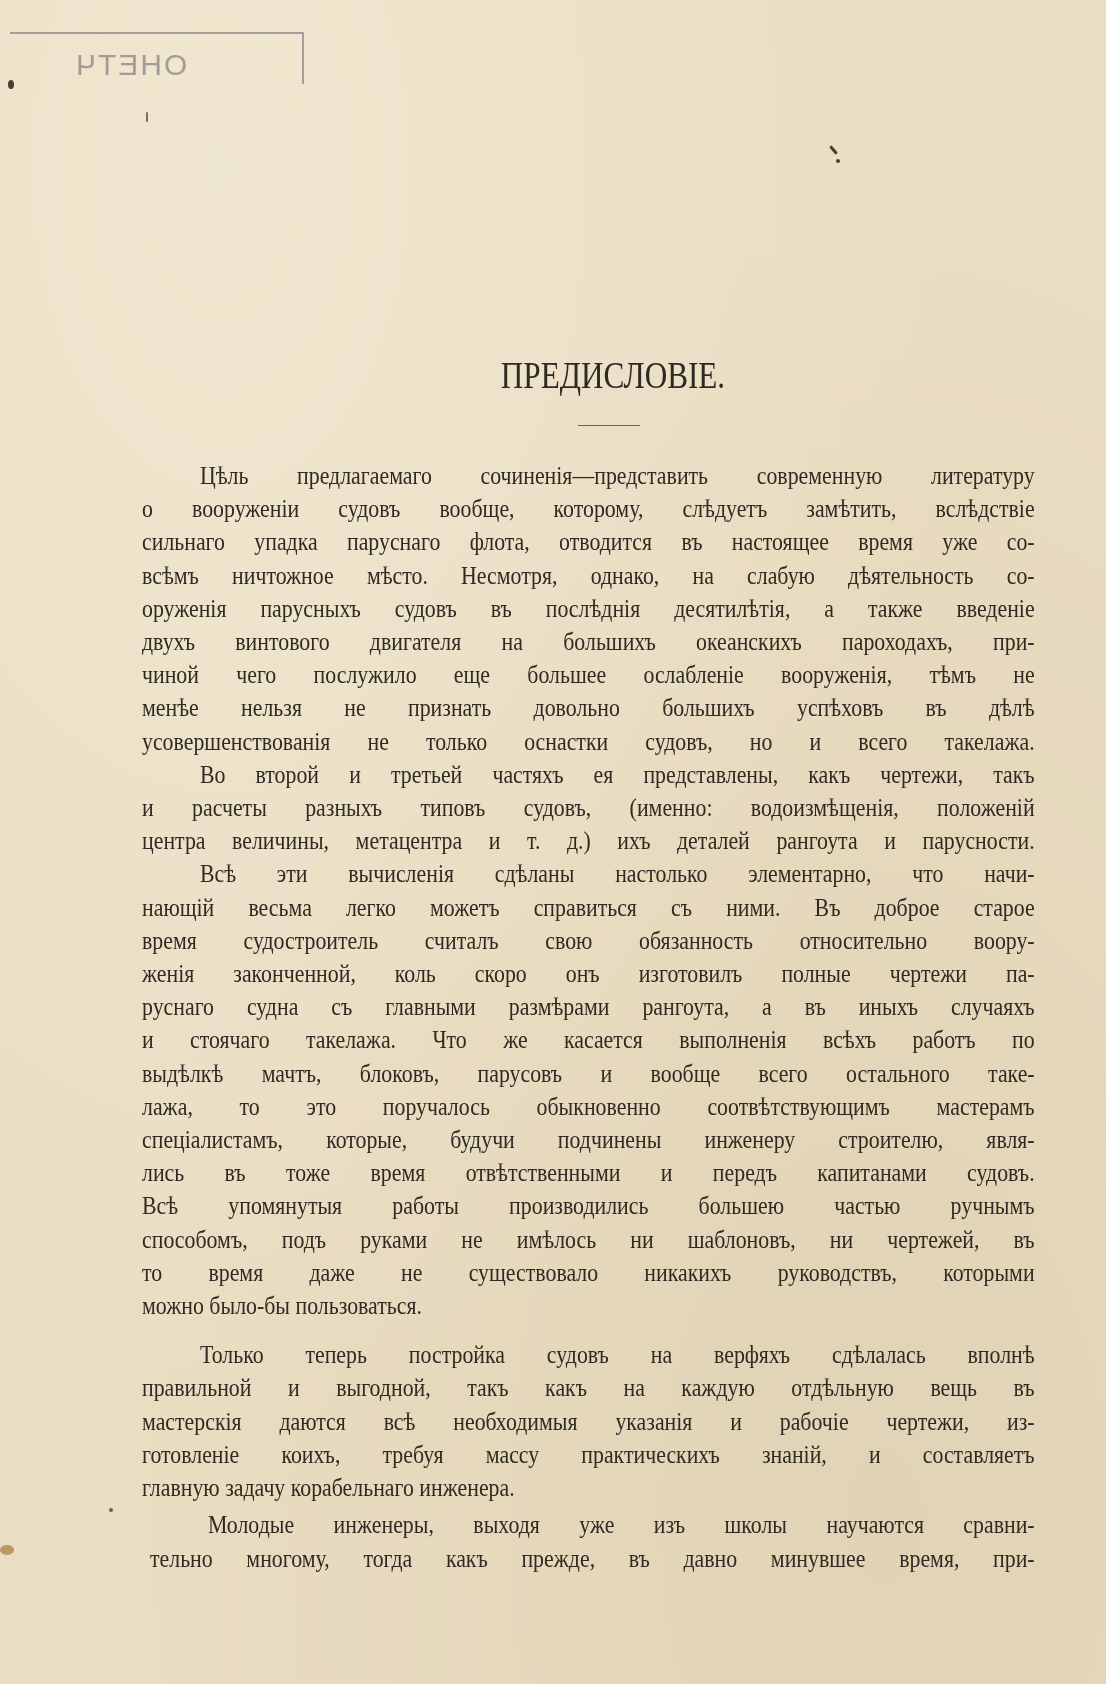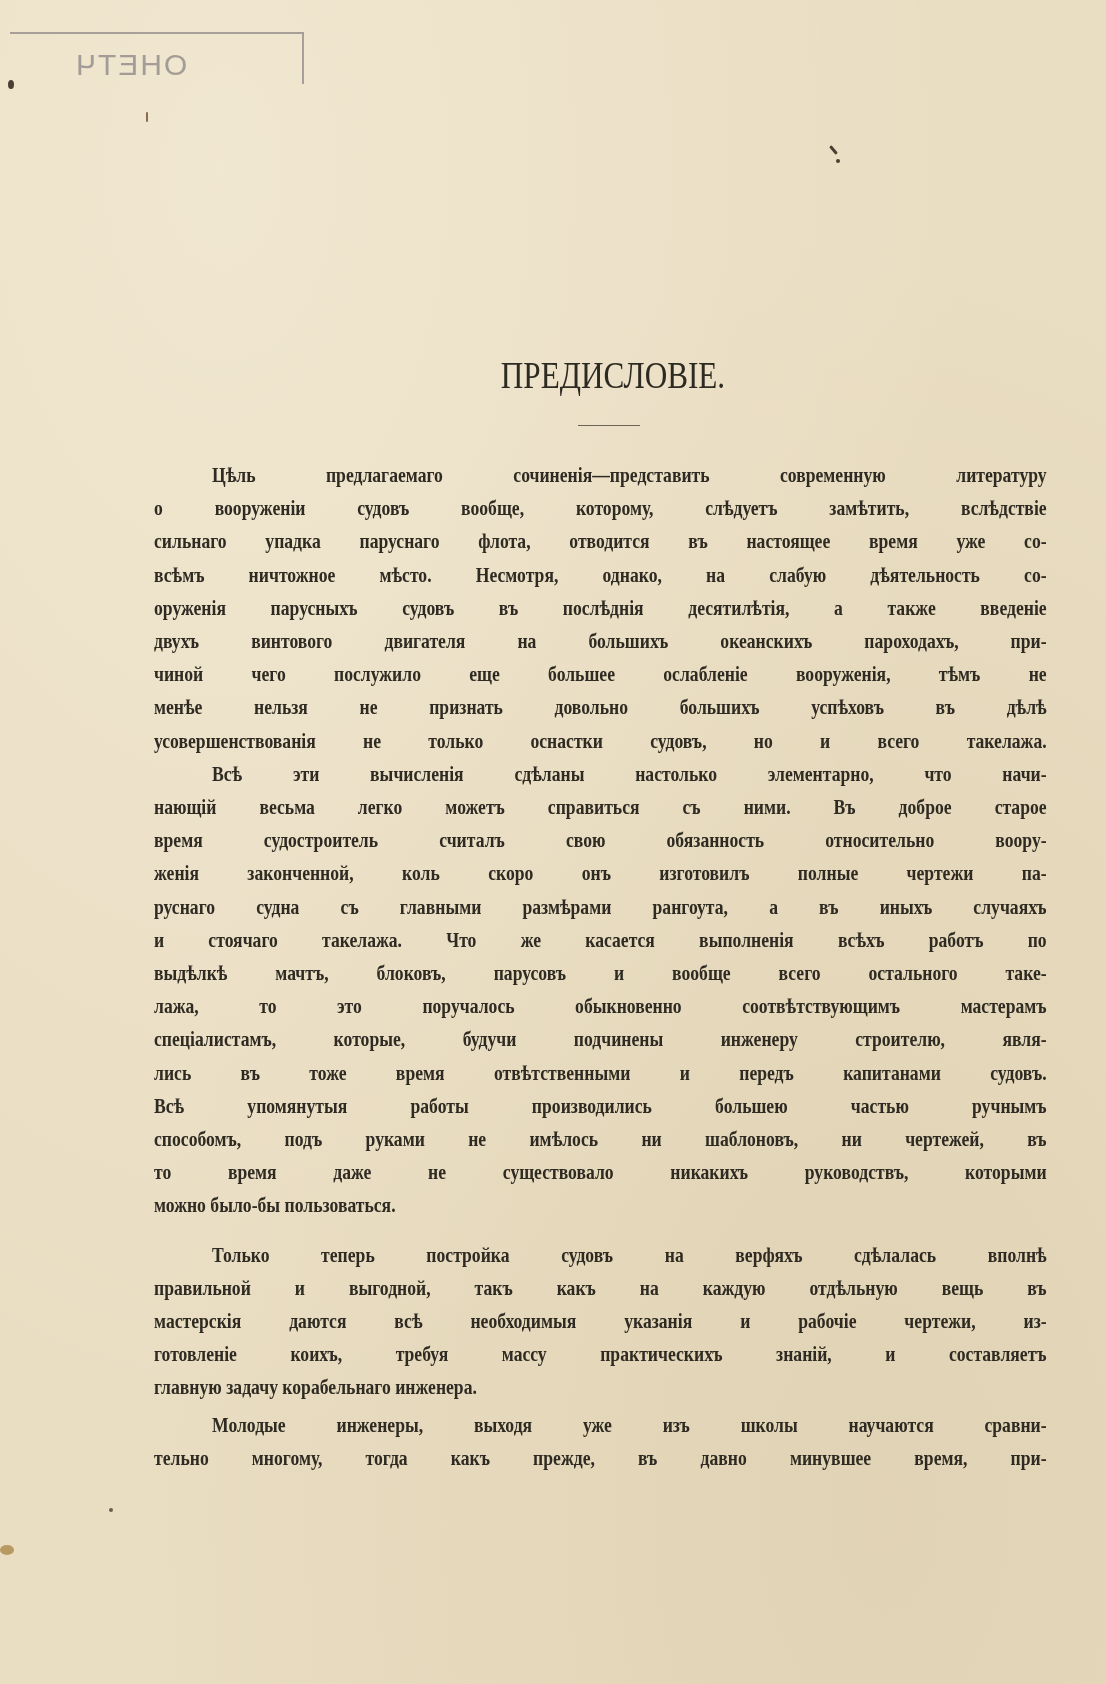--- a/index.html
+++ b/index.html
@@ -67,28 +67,27 @@
     .rule {
       position: absolute;
       left: 578px;
       top: 425px;
       width: 62px;
       height: 0;
       border-top: 1.5px solid #6b6355;
     }
     .body-text {
       position: absolute;
-      left: 154px;
+      left: 142px;
       top: 459px;
       width: 893px;
-      font-size: 21px;
+      font-size: 26px;
       line-height: 33.2px;
       text-align: justify;
       color: #2f2b22;
-      font-weight: bold;
     }
     .line {
       display: block;
       white-space: nowrap;
       transform: scaleX(0.84);
       transform-origin: 0 0;
       width: 119%;
       text-align: justify;
       text-align-last: justify;
     }
@@ -128,20 +127,25 @@
       <span class="line">сильнаго упадка паруснаго флота, отводится въ настоящее время уже со-</span>
       <span class="line">всѣмъ ничтожное мѣсто. Несмотря, однако, на слабую дѣятельность со-</span>
       <span class="line">оруженія парусныхъ судовъ въ послѣднія десятилѣтія, а также введеніе</span>
       <span class="line">двухъ винтового двигателя на большихъ океанскихъ пароходахъ, при-</span>
       <span class="line">чиной чего послужило еще большее ослабленіе вооруженія, тѣмъ не</span>
       <span class="line">менѣе нельзя не признать довольно большихъ успѣховъ въ дѣлѣ</span>
       <span class="line">усовершенствованія не только оснастки судовъ, но и всего такелажа.</span>
     </div>
 
 
+    <div class="para">
+      <span class="line indent">Во второй и третьей частяхъ ея представлены, какъ чертежи, такъ</span>
+      <span class="line">и расчеты разныхъ типовъ судовъ, (именно: водоизмѣщенія, положеній</span>
+      <span class="line">центра величины, метацентра и т. д.) ихъ деталей рангоута и парусности.</span>
+    </div>
 
     <div class="para">
       <span class="line indent">Всѣ эти вычисленія сдѣланы настолько элементарно, что начи-</span>
       <span class="line">нающій весьма легко можетъ справиться съ ними. Въ доброе старое</span>
       <span class="line">время судостроитель считалъ свою обязанность относительно воору-</span>
       <span class="line">женія законченной, коль скоро онъ изготовилъ полные чертежи па-</span>
       <span class="line">руснаго судна съ главными размѣрами рангоута, а въ иныхъ случаяхъ</span>
       <span class="line">и стоячаго такелажа. Что же касается выполненія всѣхъ работъ по</span>
       <span class="line">выдѣлкѣ мачтъ, блоковъ, парусовъ и вообще всего остального таке-</span>
       <span class="line">лажа, то это поручалось обыкновенно соотвѣтствующимъ мастерамъ</span>
@@ -154,19 +158,19 @@
     </div>
 
     <div class="para" style="margin-top:16px;">
       <span class="line indent">Только теперь постройка судовъ на верфяхъ сдѣлалась вполнѣ</span>
       <span class="line">правильной и выгодной, такъ какъ на каждую отдѣльную вещь въ</span>
       <span class="line">мастерскія даются всѣ необходимыя указанія и рабочіе чертежи, из-</span>
       <span class="line">готовленіе коихъ, требуя массу практическихъ знаній, и составляетъ</span>
       <span class="line last">главную задачу корабельнаго инженера.</span>
     </div>
 
-    <div class="para" style="margin-top:4px;">
+    <div class="para" style="margin-top:4px;margin-left:8px;">
       <span class="line indent">Молодые инженеры, выходя уже изъ школы научаются сравни-</span>
       <span class="line">тельно многому, тогда какъ прежде, въ давно минувшее время, при-</span>
     </div>
 
   </div>
 </div>
 
 </body></html>

